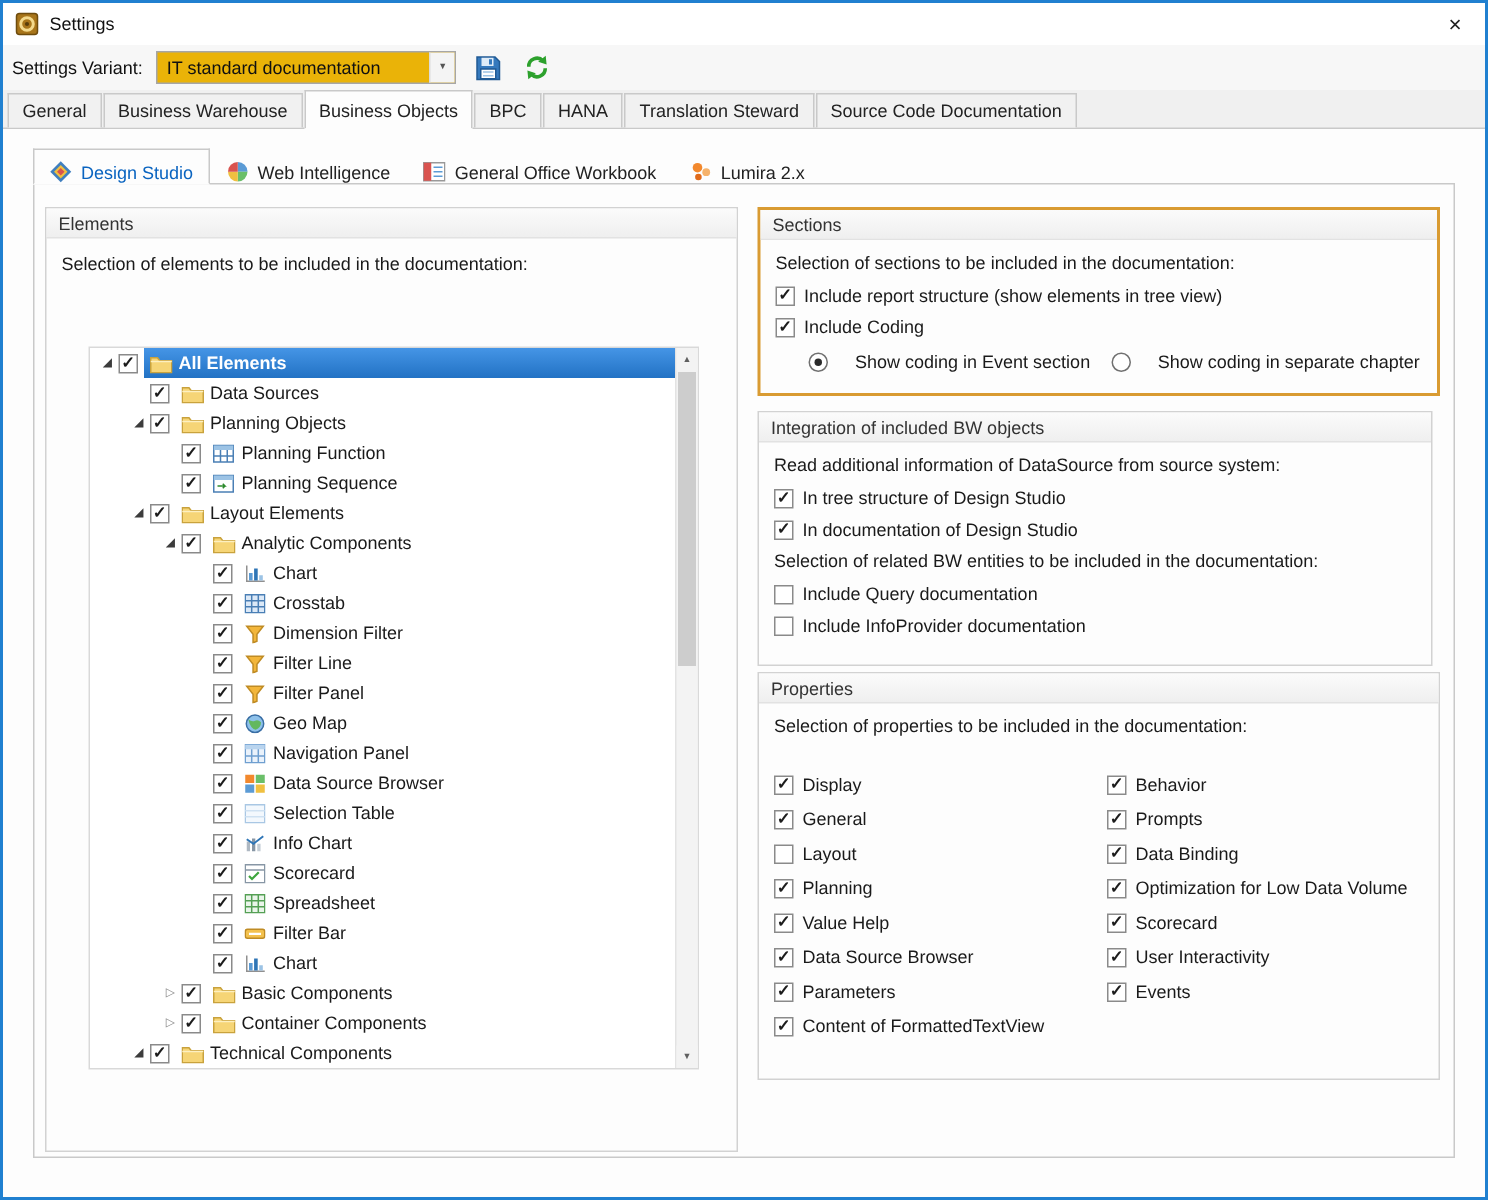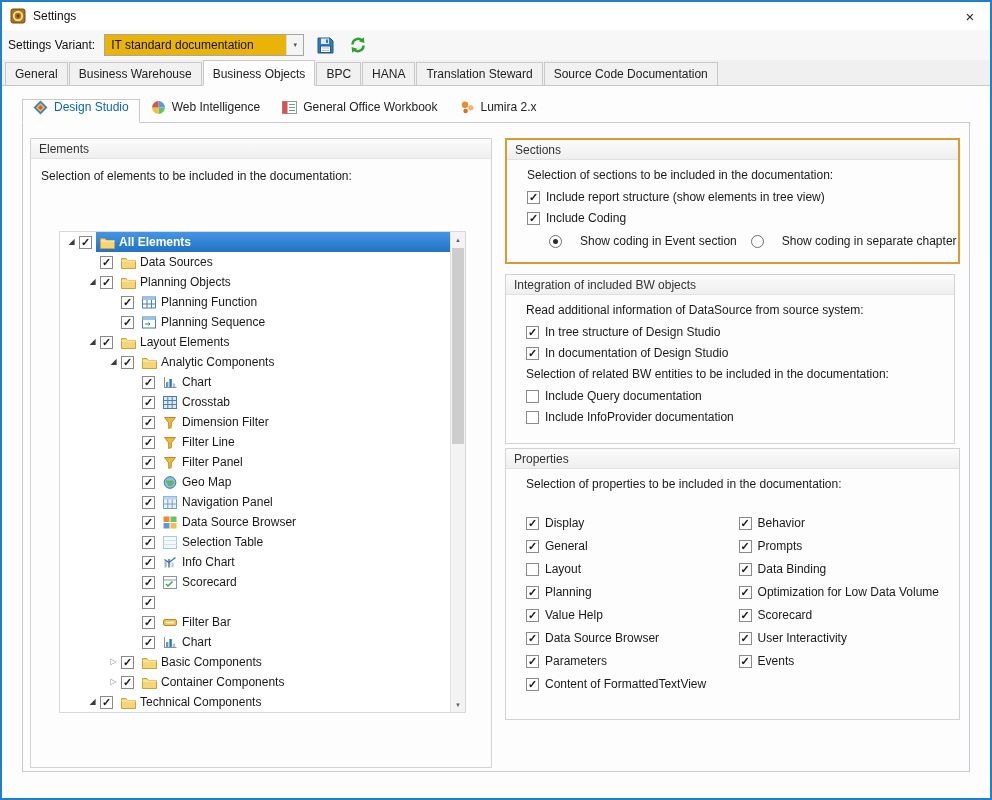--- a/index.html
+++ b/index.html
@@ -52,39 +52,39 @@
     padding:4px 9px; margin-right:1px; white-space:nowrap; position:relative;
   }
   .tab.active {
     background:#fdfdfd; padding-top:6px; margin-bottom:-1px; z-index:2;
     border-bottom:1px solid #fdfdfd;
   }
   
   .content { position:absolute; top:84px; left:0; right:0; bottom:0; background:#fdfdfd; }
   .subtabstrip { position:absolute; top:13px; left:20px; height:24px; display:flex; z-index:3; }
   .subtab {
-    display:flex; align-items:flex-start; gap:6px; font-size:12px; color:#222;
+    display:flex; align-items:flex-end; gap:6px; font-size:12px; color:#222;
     padding:0 10px; border:1px solid transparent; white-space:nowrap;
   }
   .subtab.active {
     background:#fdfdfd; border:1px solid #c9c9c9; border-bottom:1px solid #fdfdfd;
     color:#0a64c0;
   }
   .subpanel {
     position:absolute; top:36px; left:20px; width:948px; height:650px;
     border:1px solid #c9c9c9; background:#fdfdfd;
   }
   
   .group { position:absolute; border:1px solid #d2d2d2; background:#fdfdfd; }
   .group-header {
     height:20px; background:linear-gradient(#fbfbfb,#efefef);
     border-bottom:1px solid #e2e2e2; display:flex; align-items:center;
     padding:0 8px; font-size:12px; color:#333;
   }
-  .group-body { position:relative; font-size:12px; color:#1a1a1a; padding:8px 20px; }
+  .group-body { position:relative; font-size:12px; color:#1a1a1a; padding:8px 10px; }
   #elements-group   { left:7px;   top:15px;  width:462px; height:630px; }
   #sections-group   { left:482px; top:15px;  width:455px; height:126px; border:2px solid #d99b32; }
   #integration-group{ left:482px; top:151px; width:450px; height:170px; }
   #properties-group { left:482px; top:325px; width:455px; height:272px; }
   #elements-group .group-body { padding:0; height:608px; }
   .elements-desc { position:absolute; left:10px; top:10px; }
   
   .tree-wrap {
     position:absolute; left:28px; top:72px; width:407px; height:482px;
     border:1px solid #d9d9d9; background:#fff;
@@ -482,20 +482,29 @@
                         <path d="M0.5 4h13" stroke="#8796a5"></path>
                         <path d="M3 8l2 2 4.5-4.5" stroke="#3da53d" stroke-width="1.5" fill="none"></path>
                       </svg>
                     </span>
                     <span class="tree-label">Scorecard</span>
                   </span>
                 </div>
                 <div class="tree-row" style="padding-left: 67px;">
                   <span class="exp"></span>
                   <span class="cbx tree-cbx on">✓</span>
+                  <span class="sel-wrap">
+                    <span class="icon t-icon">
+                      <svg width="14" height="13" viewBox="0 0 14 13">
+                        <rect x="0.5" y="0.5" width="13" height="12" fill="#eaf5ea" stroke="#55a055"></rect>
+                        <path d="M0.5 4.5h13M0.5 8.5h13M4.8 0.5v12M9.2 0.5v12" stroke="#55a055"></path>
+                      </svg>
+                    </span>
+                    <span class="tree-label">Spreadsheet</span>
+                  </span>
                 </div>
                 <div class="tree-row" style="padding-left: 67px;">
                   <span class="exp"></span>
                   <span class="cbx tree-cbx on">✓</span>
                   <span class="sel-wrap">
                     <span class="icon t-icon">
                       <svg width="14" height="13" viewBox="0 0 14 13">
                         <rect x="0.5" y="3.5" width="13" height="6" rx="1.5" fill="#f3c14e" stroke="#bf8b24"></rect>
                         <path d="M3 6.5h8" stroke="#fff" stroke-width="1.5"></path>
                       </svg>

